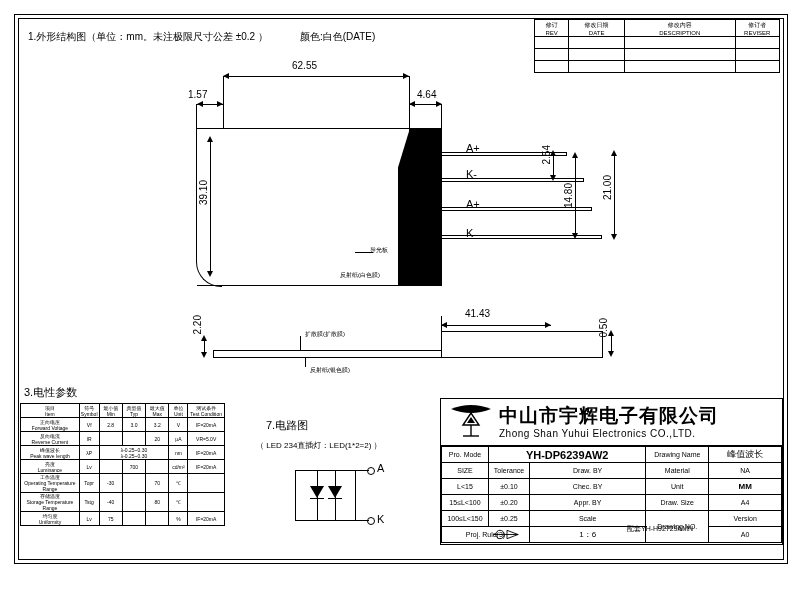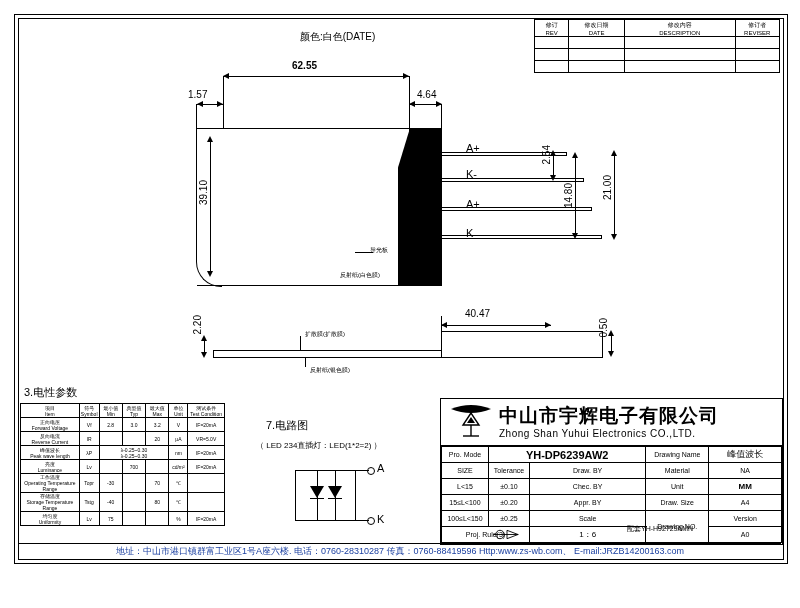--- a/index.html
+++ b/index.html
@@ -47,20 +47,21 @@
   #footer{position:absolute;left:19px;top:543px;width:762px;height:15px;border-top:1px solid #000;display:flex;align-items:center;justify-content:center;}
   #footer .txt{font-size:9px;color:#1a3fa0;}
 </style>
 </head>
 <body>
 
 <div id="sheet">
   <div class="frame"></div>
   <div class="inner"></div>
 
+  <div class="abs t10" style="left:28px;top:30px;">1.外形结构图（单位：mm。未注极限尺寸公差 ±0.2 ）</div>
   <div class="abs t10" style="left:300px;top:30px;">颜色:白色(DATE)</div>
 
   <div id="revtable">
     <table>
       <tbody>
           <tr class="hdr">
         <td style="width:34px;">
           <div>修订</div>
           <div>REV</div>
         </td>
@@ -126,21 +127,21 @@
   <div class="abs t11" style="left:466px;top:142px;">A+</div>
   <div class="abs t11" style="left:466px;top:168px;">K-</div>
   <div class="abs t11" style="left:466px;top:198px;">A+</div>
   <div class="abs t11" style="left:466px;top:227px;">K</div>
 
   <div class="line hl" style="left:223px;top:76px;width:186px;"></div>
   <div class="arrowL" style="left:223px;top:73px;"></div>
   <div class="arrowR" style="left:403px;top:73px;"></div>
   <div class="ext" style="left:223px;top:76px;height:52px;"></div>
   <div class="ext" style="left:409px;top:76px;height:52px;"></div>
-  <div class="abs t10" style="left:292px;top:60px;font-weight:bold;">62.55</div>
+  <div class="abs t10" style="left:292px;top:60px;">62.55</div>
 
   <div class="line hl" style="left:197px;top:104px;width:26px;"></div>
   <div class="arrowL" style="left:197px;top:101px;"></div>
   <div class="arrowR" style="left:217px;top:101px;"></div>
   <div class="ext" style="left:196px;top:104px;height:24px;"></div>
   <div class="abs t10" style="left:188px;top:89px;">1.57</div>
 
   <div class="line hl" style="left:409px;top:104px;width:33px;"></div>
   <div class="arrowL" style="left:409px;top:101px;"></div>
   <div class="arrowR" style="left:436px;top:101px;"></div>
@@ -176,21 +177,21 @@
 
   <div class="line vl" style="left:204px;top:338px;height:18px;"></div>
   <div class="arrowU" style="left:201px;top:335px;"></div>
   <div class="arrowD" style="left:201px;top:352px;"></div>
   <div class="abs t10 vert" style="left:192px;top:315px;">2.20</div>
 
   <div class="line hl" style="left:441px;top:325px;width:110px;"></div>
   <div class="arrowL" style="left:441px;top:322px;"></div>
   <div class="arrowR" style="left:545px;top:322px;"></div>
   <div class="ext" style="left:441px;top:316px;height:16px;"></div>
-  <div class="abs t10" style="left:465px;top:308px;">40.47</div>
+  <div class="abs t10" style="left:465px;top:308px;">41.43</div>
 
   <div class="line vl" style="left:611px;top:333px;height:22px;"></div>
   <div class="arrowU" style="left:608px;top:330px;"></div>
   <div class="arrowD" style="left:608px;top:351px;"></div>
   <div class="abs t10 vert" style="left:598px;top:318px;">0.50</div>
 
   <div class="abs t6" style="left:305px;top:330px;">扩散膜(扩散膜)</div>
   <div class="line vl" style="left:300px;top:336px;height:14px;"></div>
   <div class="abs t6" style="left:310px;top:366px;">反射纸(银色膜)</div>
   <div class="line vl" style="left:305px;top:357px;height:10px;"></div>
@@ -419,16 +420,13 @@
 
     <div class="abs" style="left:52px;top:127px;">
       <svg width="26" height="11" viewBox="0 0 26 11">
         <circle cx="7" cy="5.5" r="4.2" fill="none" stroke="#000" stroke-width="0.9"></circle>
         <line x1="0.5" y1="5.5" x2="25.5" y2="5.5" stroke="#000" stroke-width="0.9"></line>
         <path d="M14 1.3 L25 5.5 L14 9.7 Z" fill="none" stroke="#000" stroke-width="0.9"></path>
       </svg>
     </div>
   </div>
 
-  <div id="footer">
-    <span class="txt">地址：中山市港口镇群富工业区1号A座六楼. 电话：0760-28310287 传真：0760-88419596 Http:www.zs-wb.com、 E-mail:JRZB14200163.com</span>
-  </div>
 </div>
 
 </body></html>

